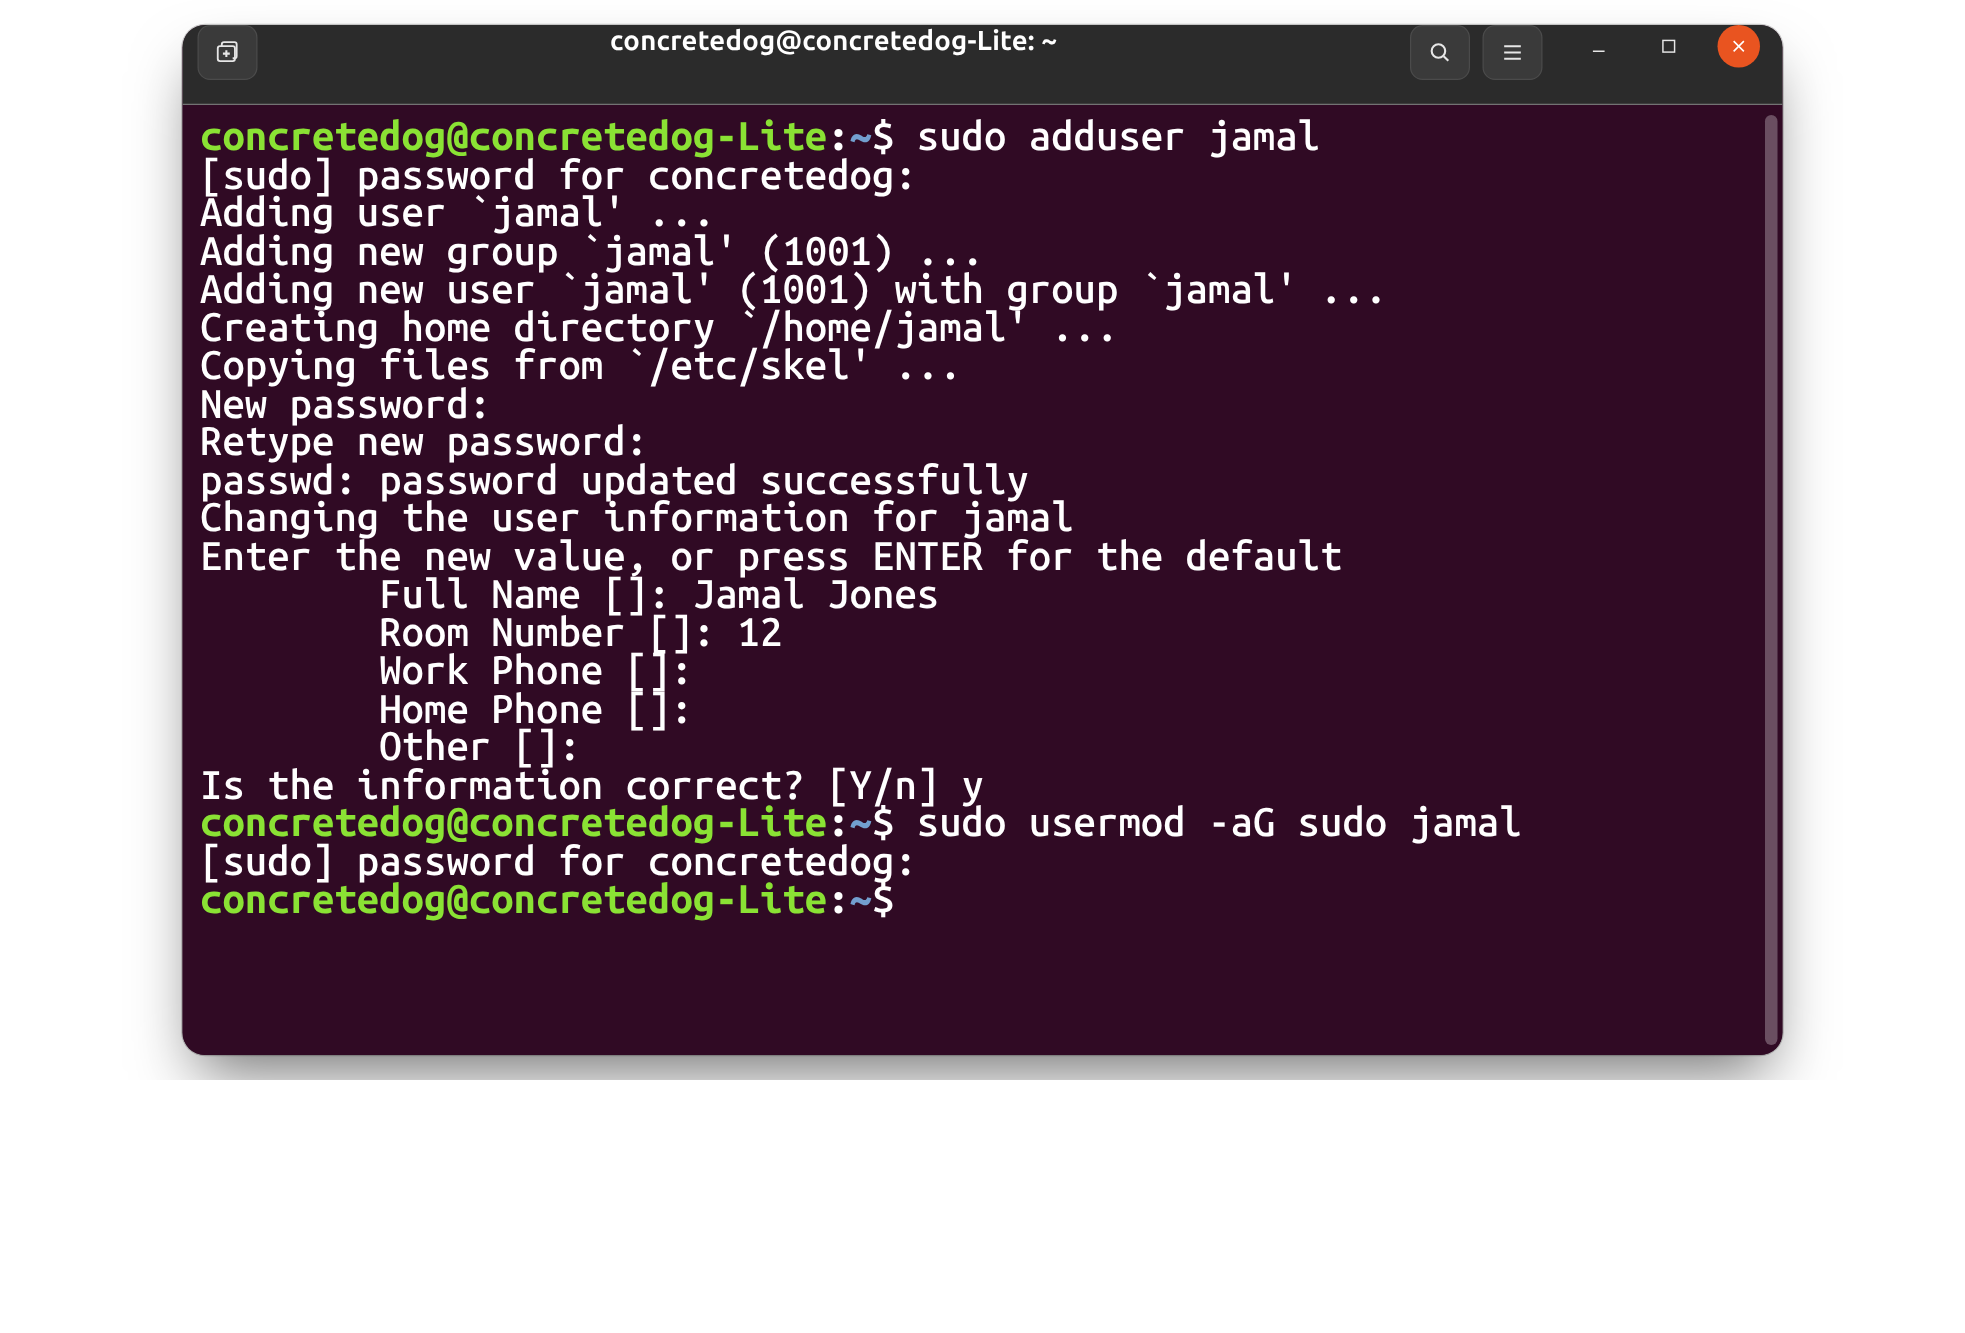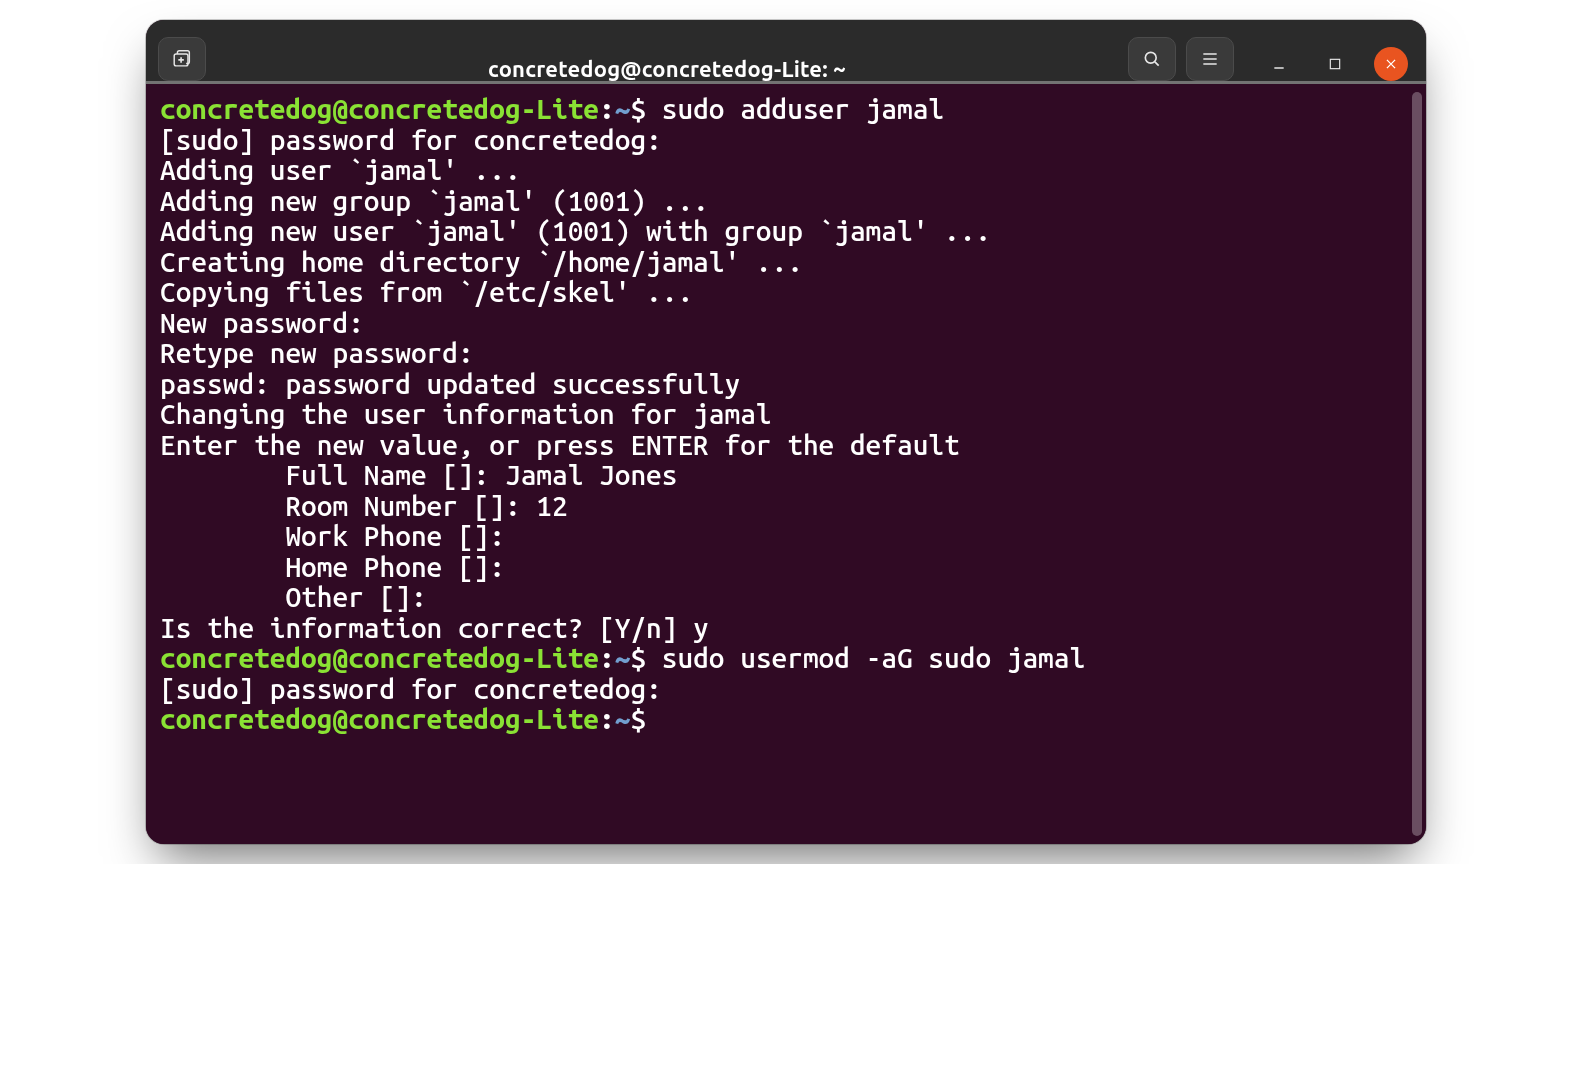--- a/index.html
+++ b/index.html
@@ -17,26 +17,26 @@
     overflow: hidden;
     box-shadow: 0 25px 50px -12px rgba(0,0,0,.55), 0 0 0 1px rgba(0,0,0,.2);
     background: #300a24;
     display: flex;
     flex-direction: column;
   }
   .titlebar {
     height: 64px;
     background: #2b2b2b;
     display: flex;
-    align-items: flex-end;
+    align-items: flex-start;
     padding: 0 12px;
     gap: 12px;
     font-family: "Ubuntu", "Segoe UI", system-ui, sans-serif;
     color: #f5f5f5;
-    border-bottom: 3px solid #737373;
+    border-bottom: 1px solid #737373;
   }
   .tb-btn {
     width: 48px;
     height: 44px;
     border-radius: 10px;
     background: #3a3a3a;
     display: flex;
     align-items: center;
     justify-content: center;
     cursor: pointer;
@@ -64,21 +64,21 @@
   }
   .term {
     flex: 1;
     background: #300a24;
     padding: 10px 14px 70px 14px;
     position: relative;
     min-height: 760px;
   }
   .term-inner {
     white-space: pre;
-    font-size: 28px;
+    font-size: 32px;
     line-height: 30.5px;
     color: #ffffff;
     font-weight: 500;
   }
   .user { color: #8ae234; font-weight: 700; }
   .path { color: #729fcf; font-weight: 700; }
   .colon { color: #ffffff; font-weight: 700; }
   .dollar { color: #ffffff; }
   .cmd { color: #ffffff; }
   .scrollbar {

